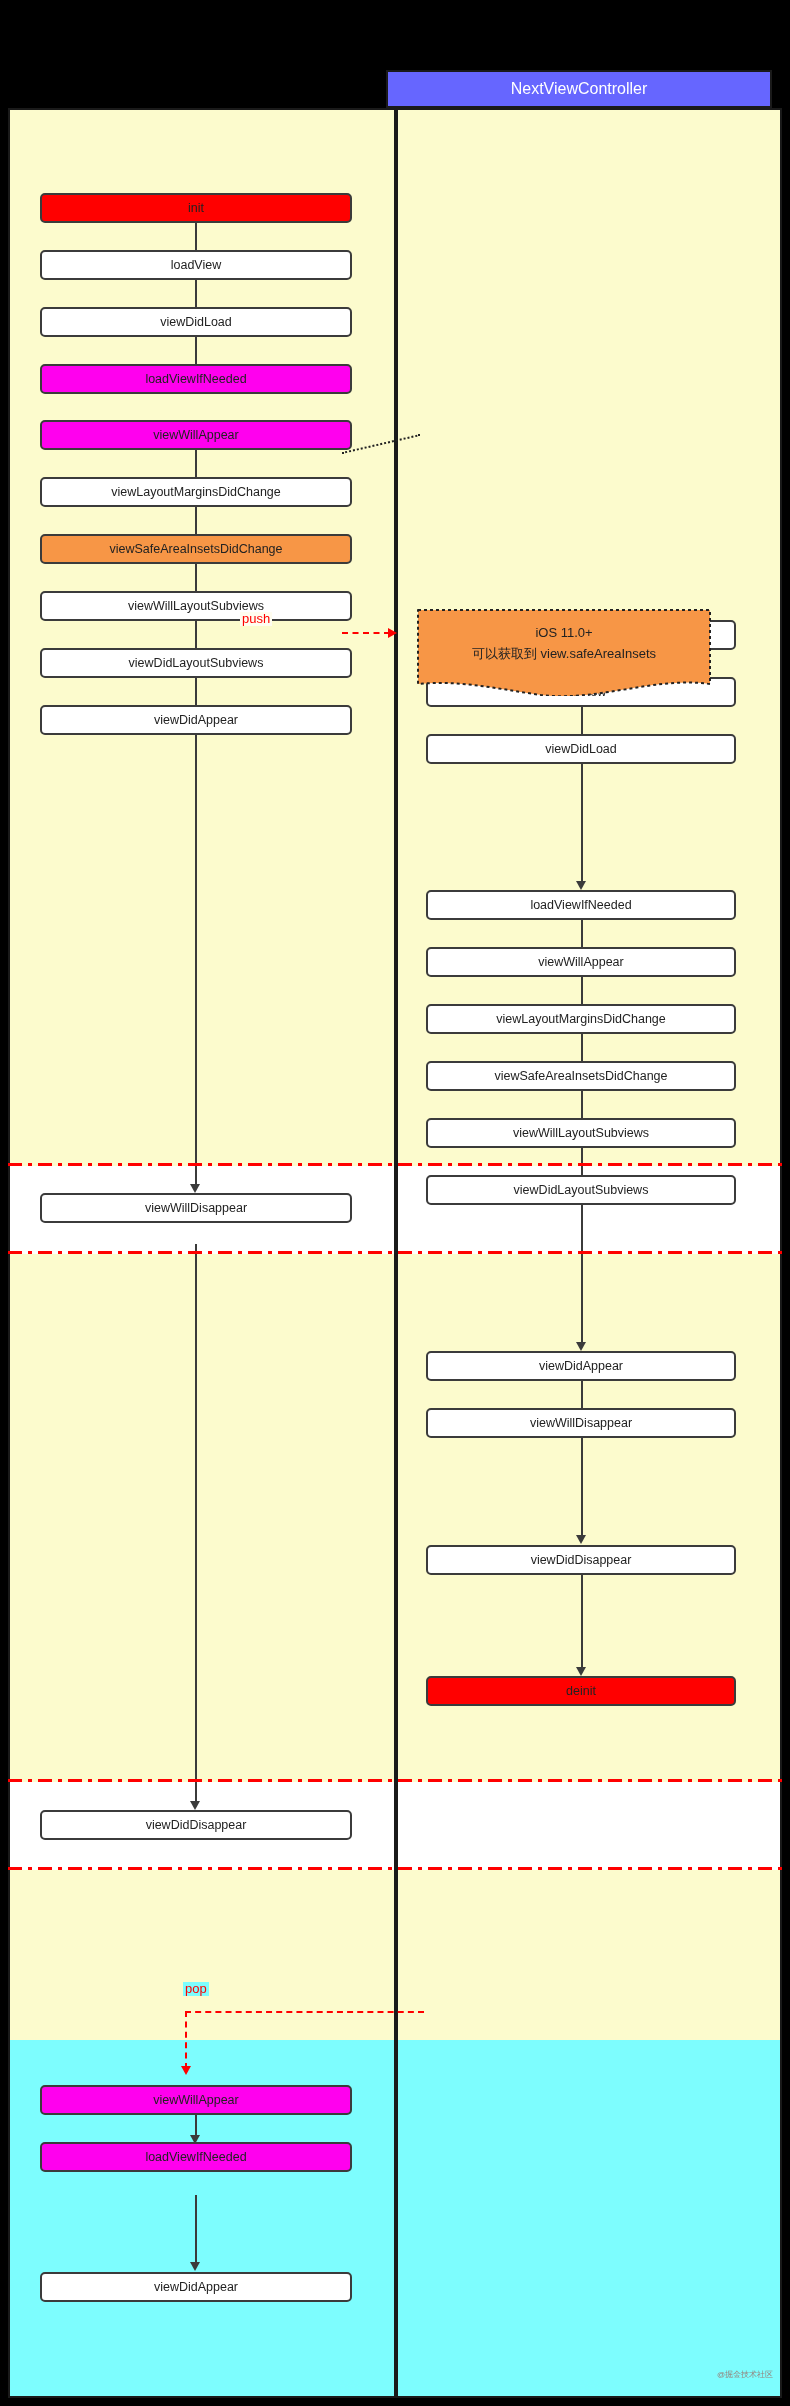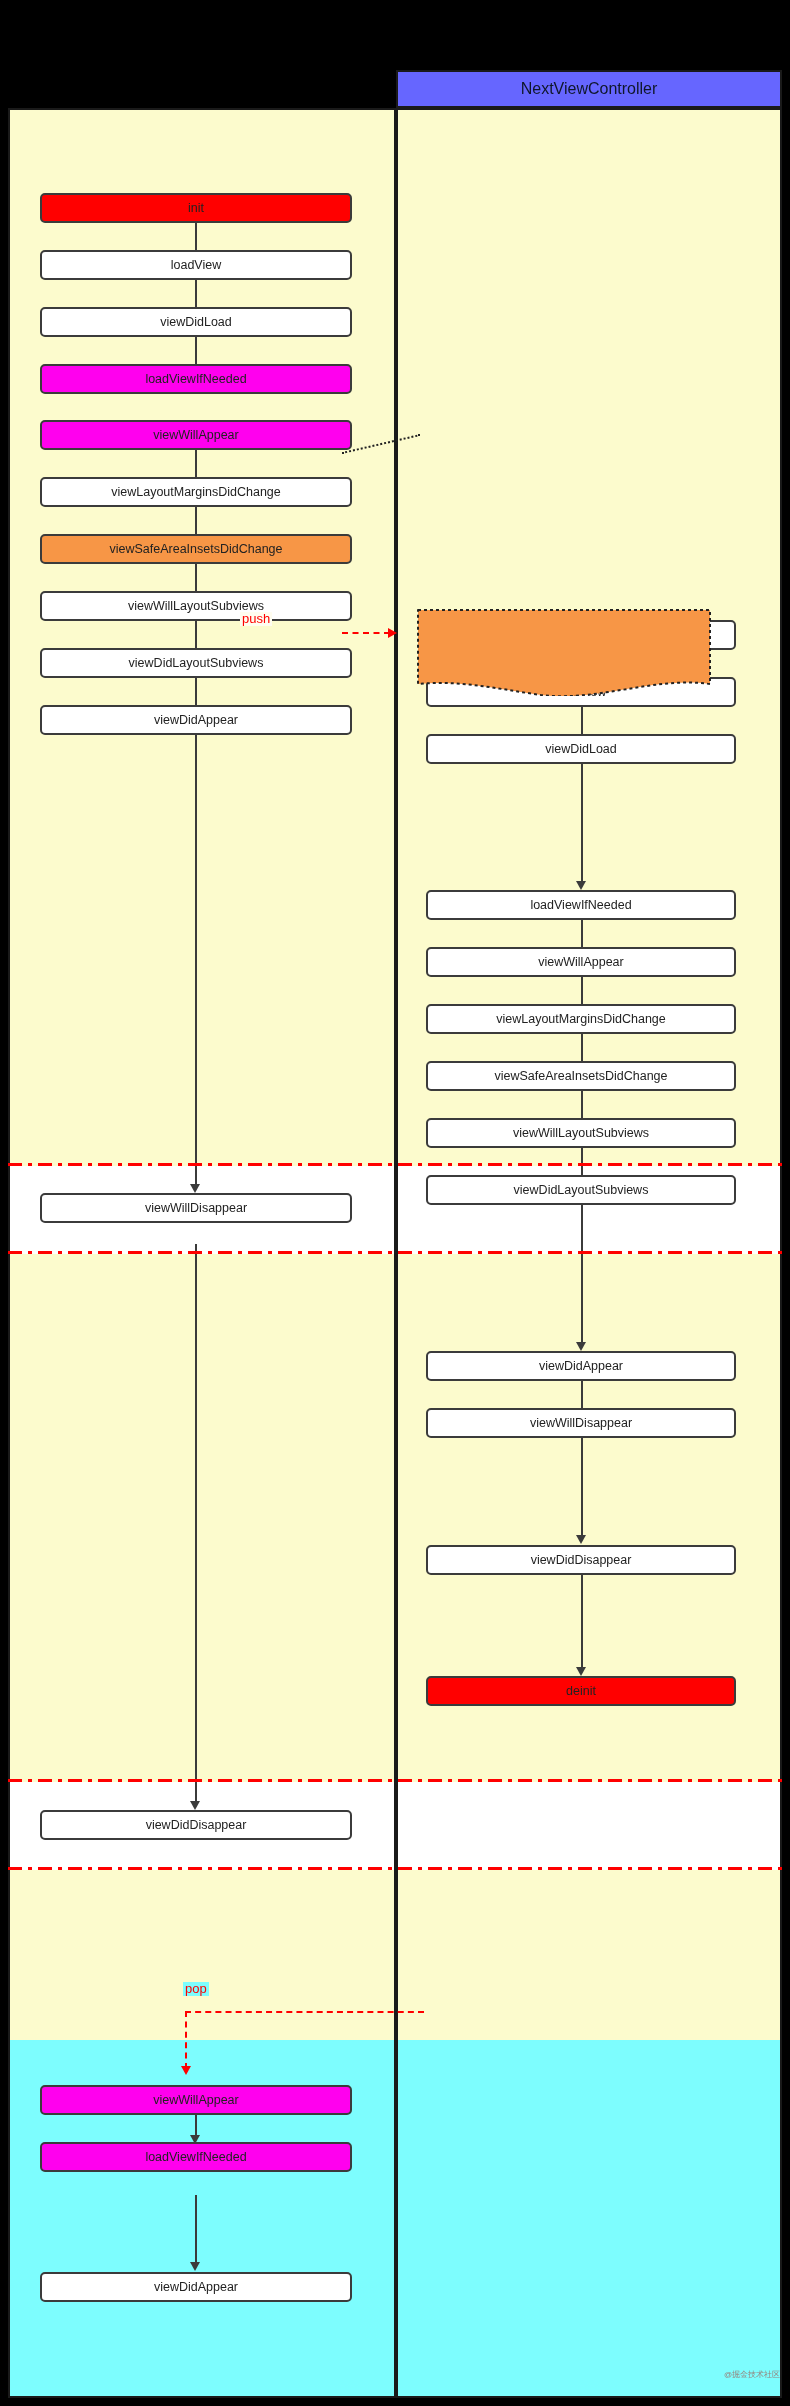--- a/index.html
+++ b/index.html
@@ -39,21 +39,21 @@
     top: 70px;
     height: 38px;
     border: 2px solid #1a1a1a;
     box-sizing: border-box;
     display: flex;
     align-items: center;
     justify-content: center;
     font-size: 16px;
   }
   .lane-head.left  { left: 8px;   width: 388px; background: #7CFC00; color: #222222; }
-  .lane-head.right { left: 396px; width: 386px; background: #6666FF; color: #0f172a; }
+  .lane-head.right { left: 386px; width: 386px; background: #6666FF; color: #ffffff; }
 
   
   .lane-body {
     position: absolute;
     top: 108px;
     height: 2290px;
     border: 2px solid #1a1a1a;
     box-sizing: border-box;
     overflow: hidden;
   }
@@ -174,21 +174,21 @@
     pointer-events: none;
   }
   .leader {
     position: absolute;
     border-top: 2px dotted #222;
     transform-origin: 0 0;
   }
 
   .watermark {
     position: absolute;
-    right: 0;
+    right: 7px;
     bottom: 16px;
     font-size: 8px;
     color: #9a6b63;
     letter-spacing: 0px;
     opacity: .85;
   }
 </style>
 </head>
 <body>
 
@@ -382,15 +382,19 @@
   <div class="red-dash-v" style="left:185px; top:2011px; height:58px;"></div>
   <div class="red-arrow-down" style="left:181px; top:2066px;"></div>
   <div class="red-label" style="left:183px; top:1982px; background:#7DFDFE;">pop</div>
 
   <div class="leader" style="left:342px; top:452px; width:80px; transform:rotate(-13deg);"></div>
 
   <div class="callout-wrap">
     <svg width="296" height="88" viewBox="0 0 296 88" xmlns="http://www.w3.org/2000/svg">
       <path d="M2,2 L294,2 L294,76 C236,68 178,96 118,86 C78,80 40,72 2,76 Z" fill="#F79646" stroke="#222222" stroke-width="2" stroke-dasharray="3,3" stroke-linejoin="round"></path>
     </svg>
+    <div class="callout-text">
+      <div>iOS 11.0+</div>
+      <div>可以获取到 view.safeAreaInsets</div>
+    </div>
   </div>
 
 </div>
 
 </body></html>

